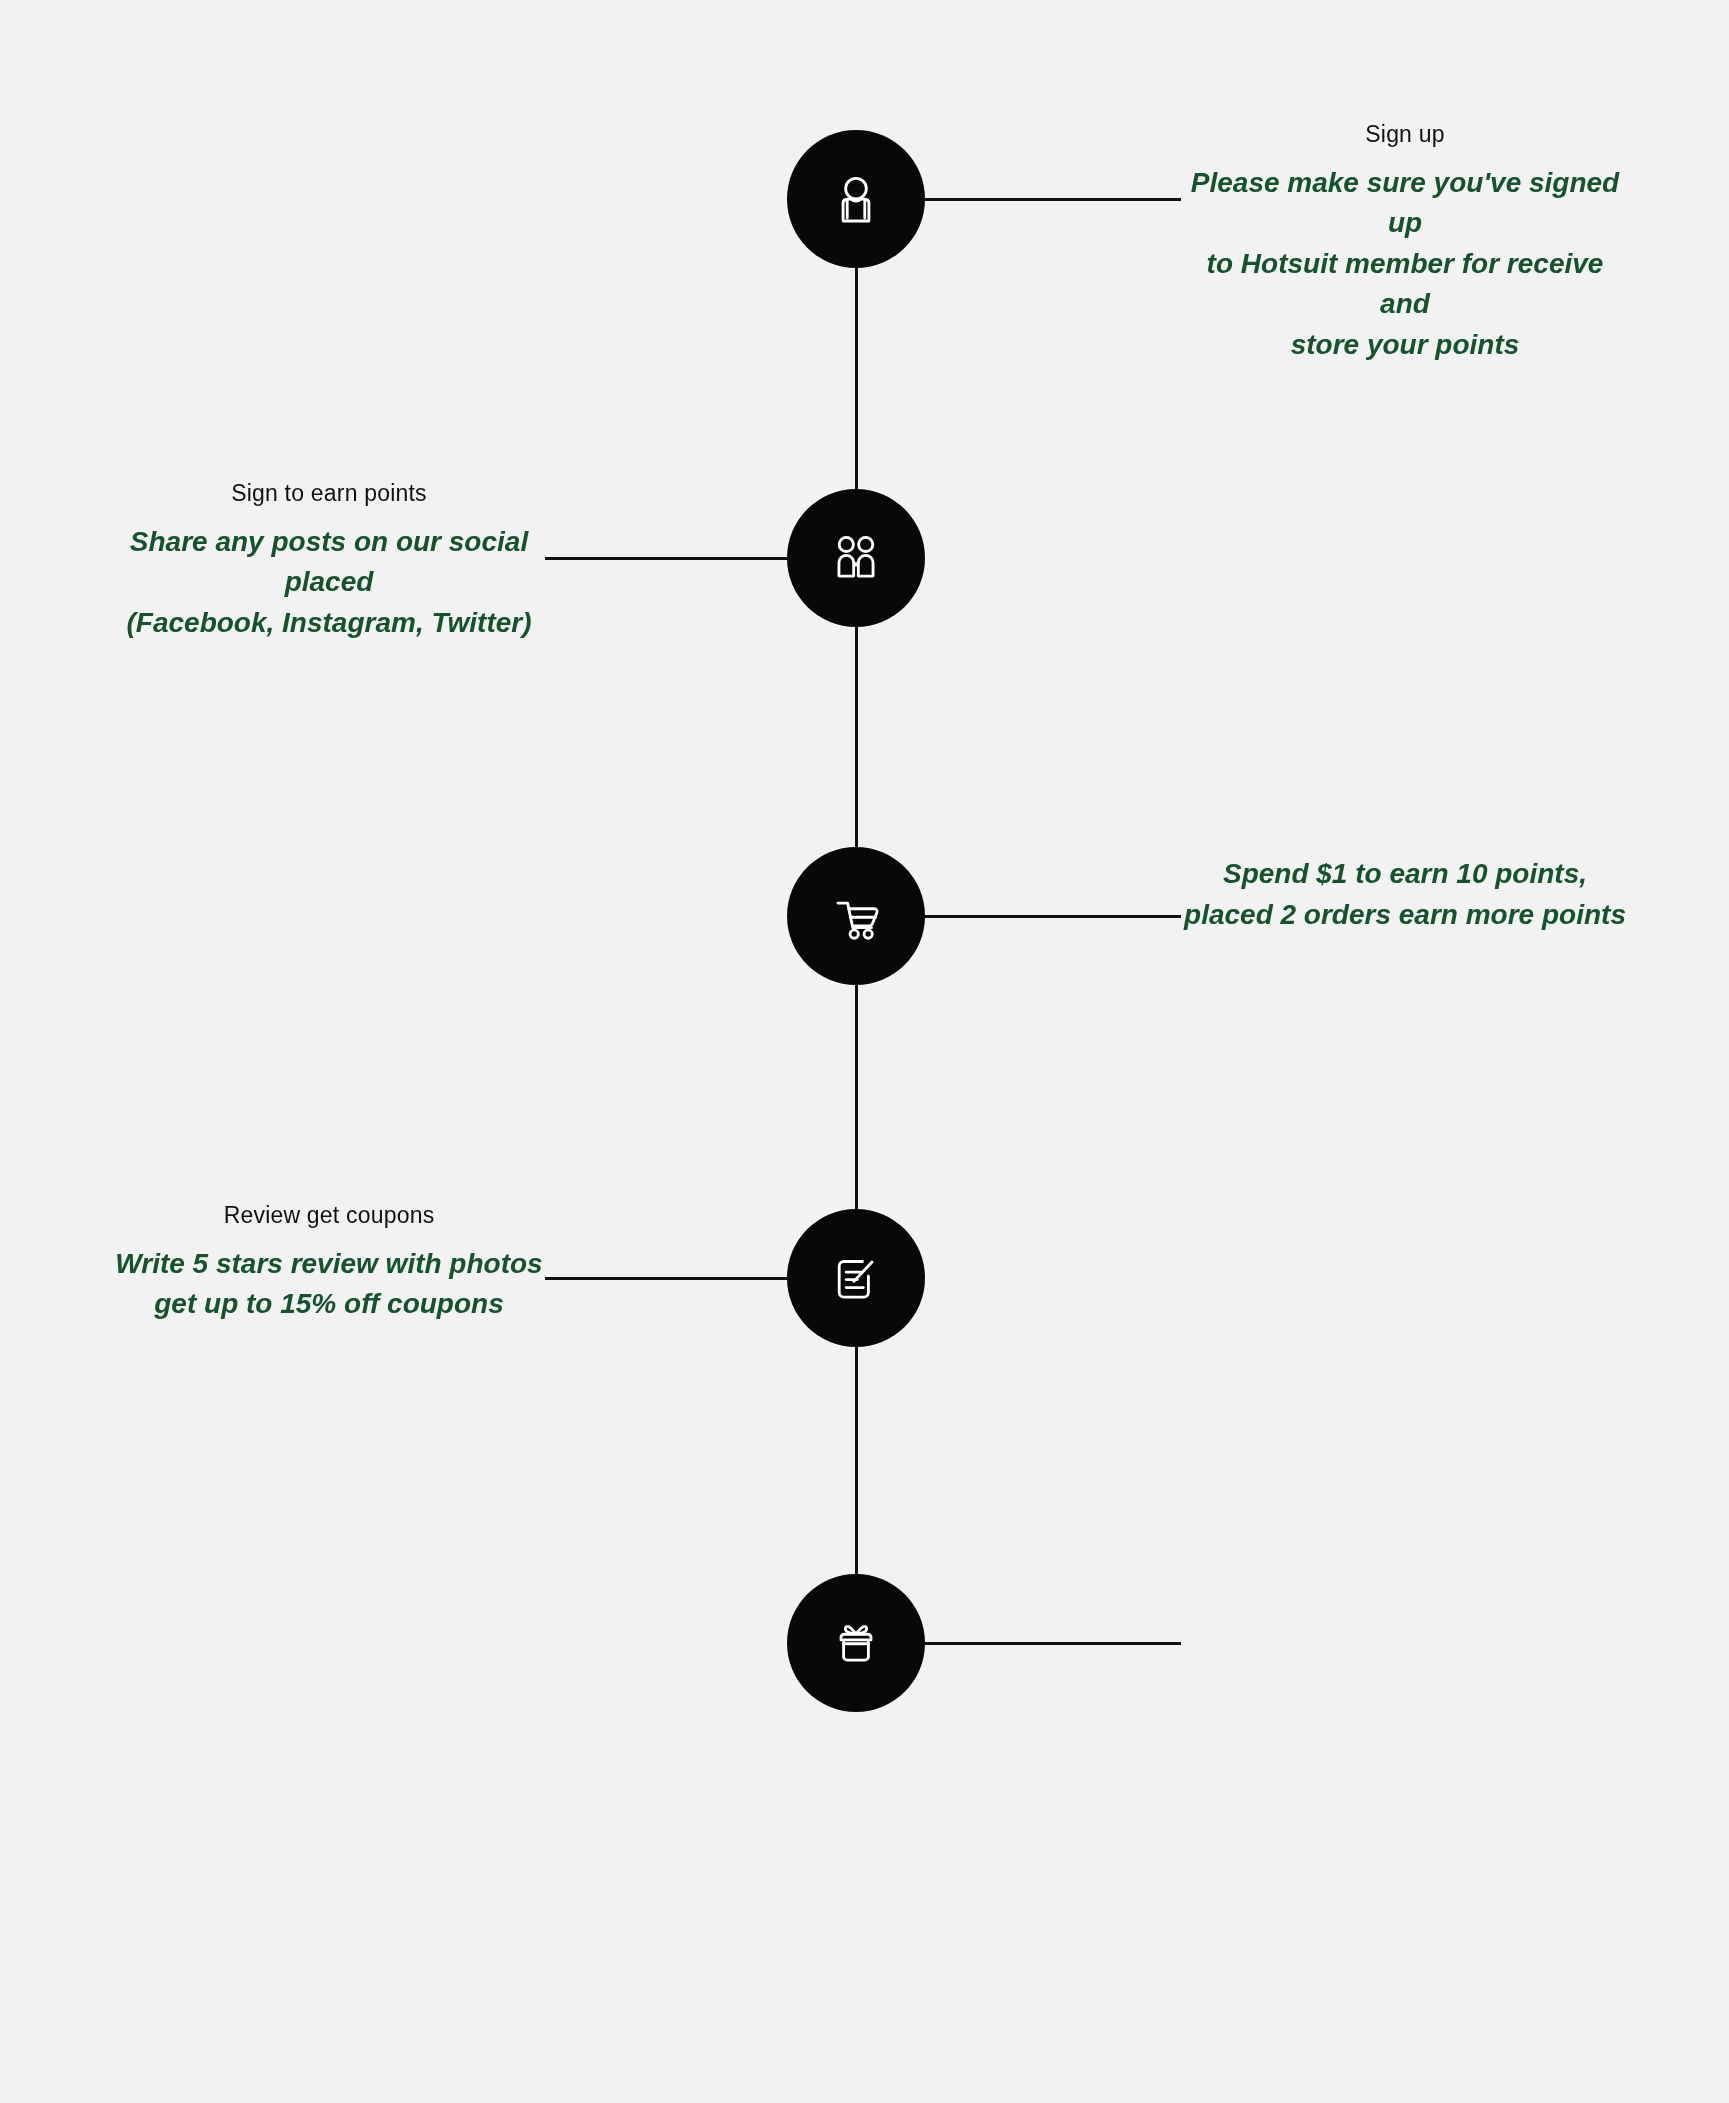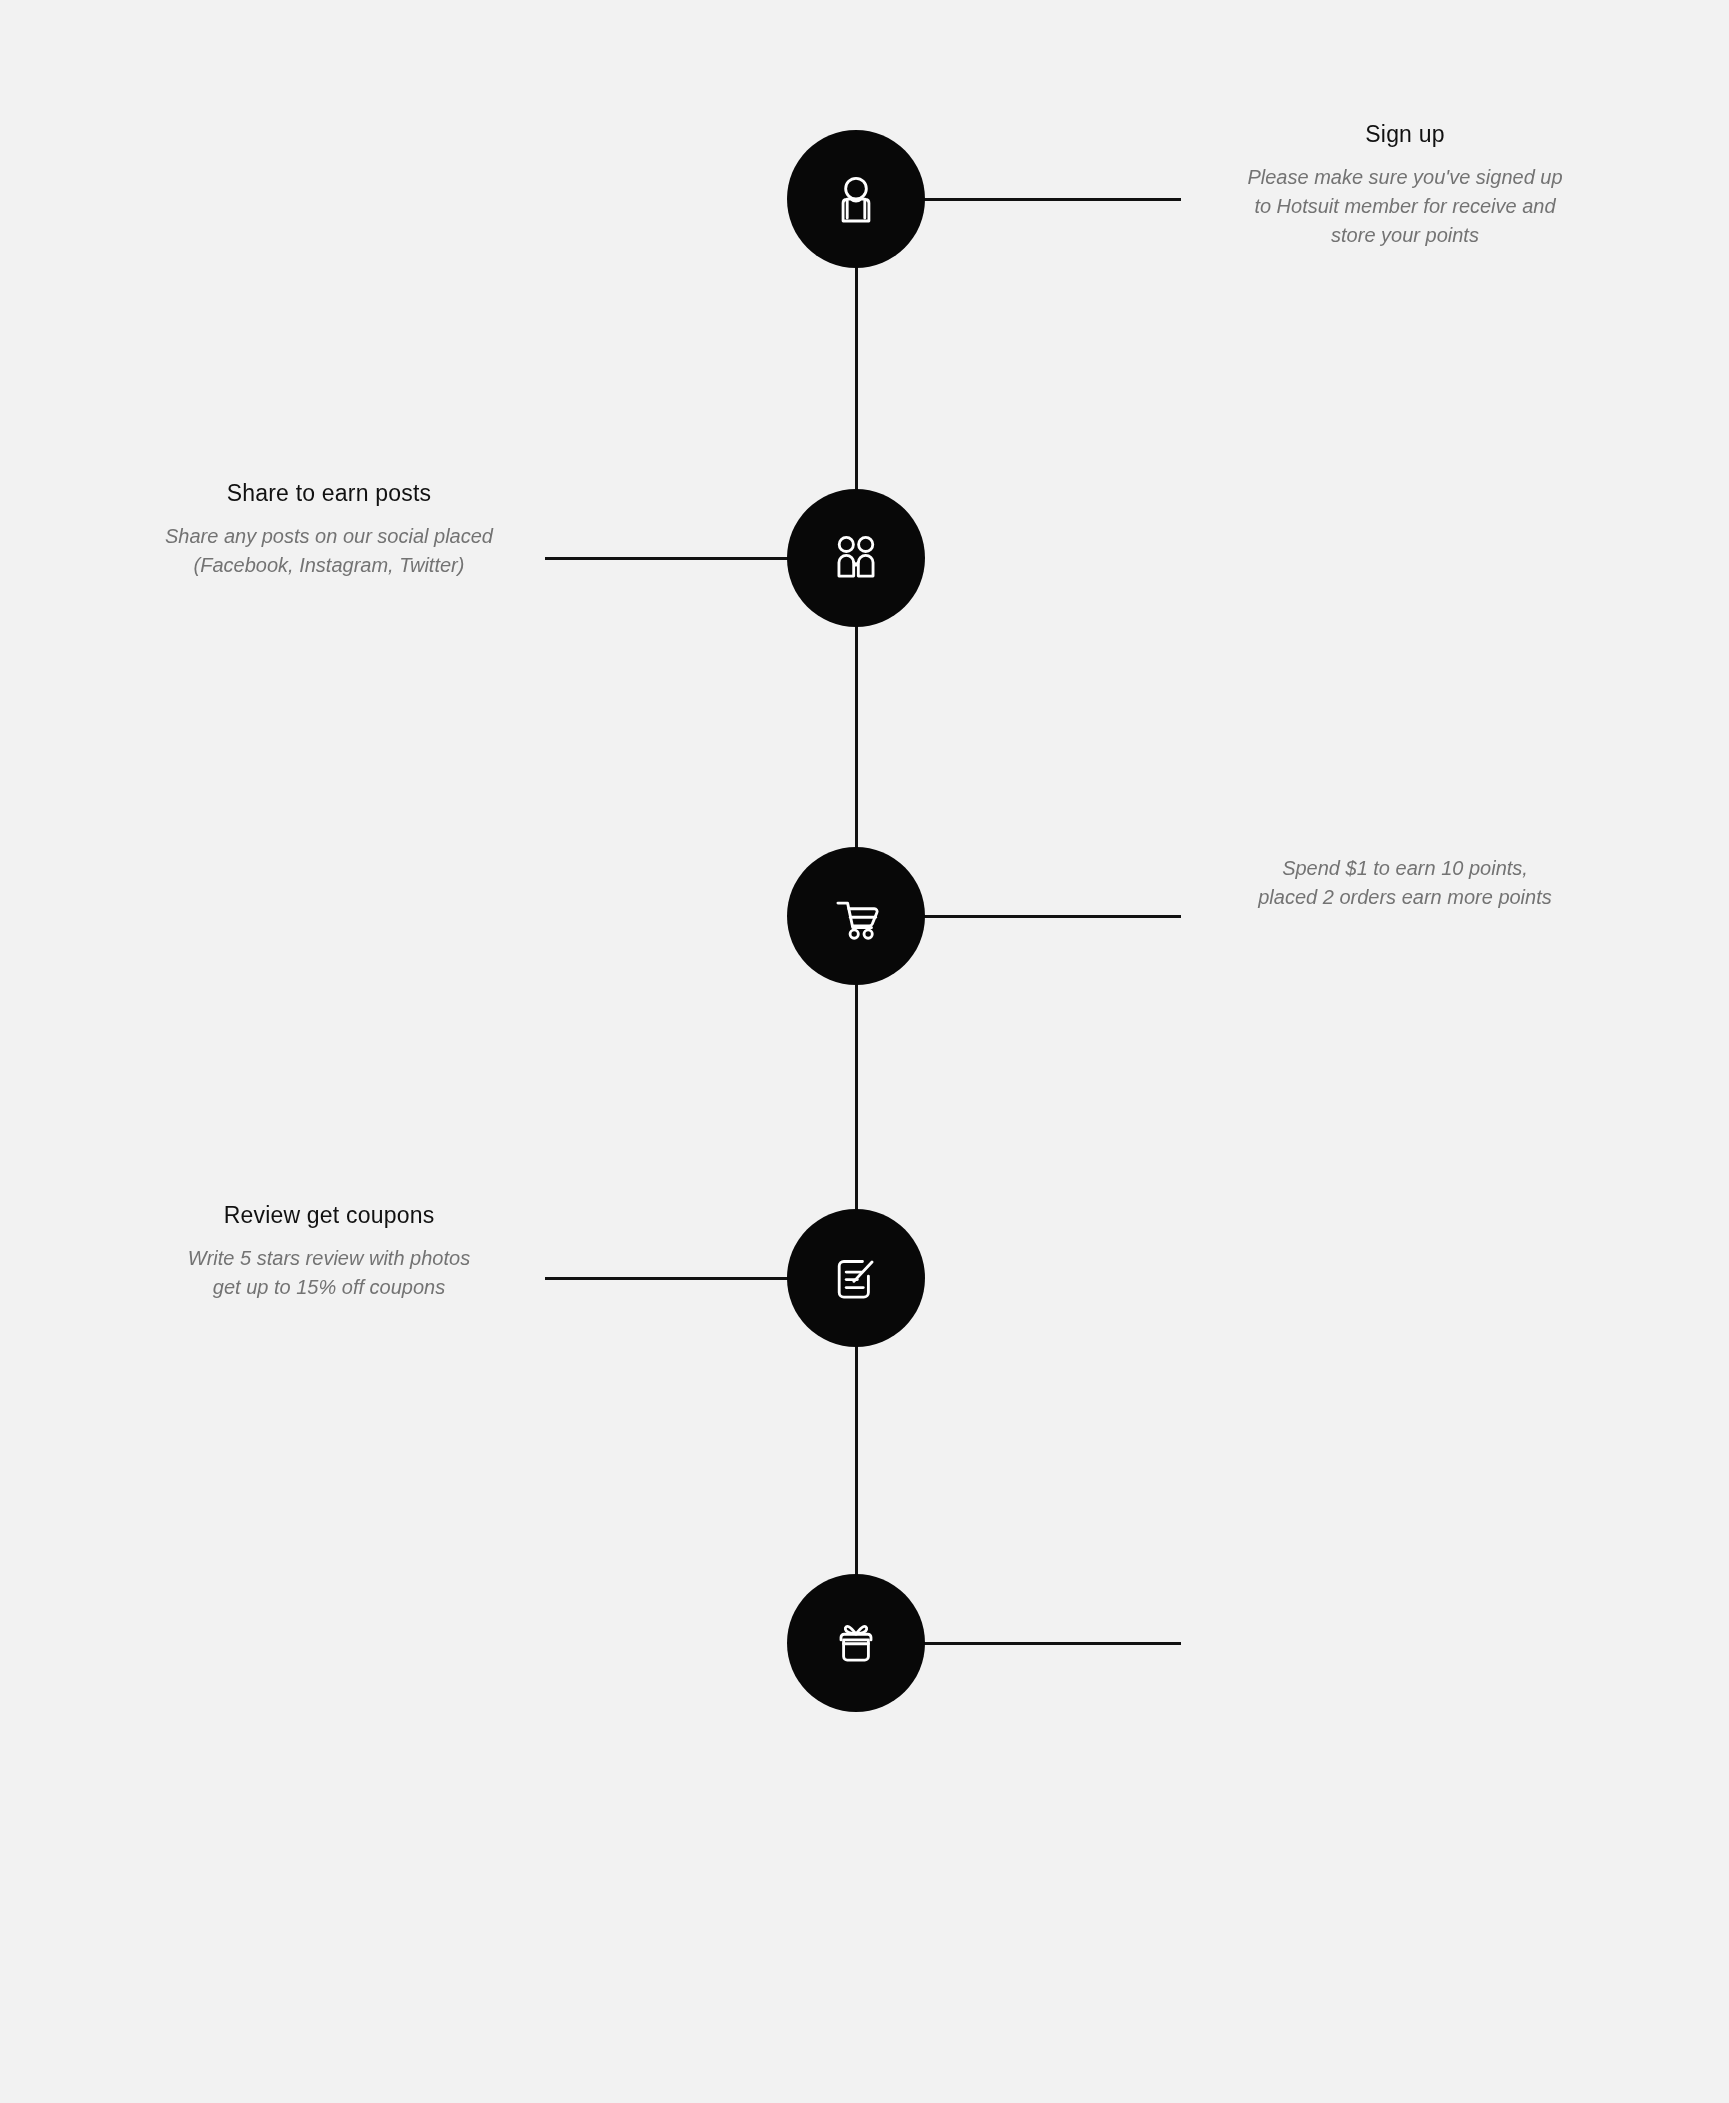--- a/index.html
+++ b/index.html
@@ -93,24 +93,24 @@
     font-size: 23px;
     font-weight: 300;
     letter-spacing: 0.2px;
     color: #111111;
     line-height: 1.2;
     margin: 0;
     white-space: nowrap;
   }
 
   .copy .desc {
-    font-size: 20px;
+    font-size: 28px;
     font-style: italic;
-    font-weight: 400;
-    color: #737373;
+    font-weight: 700;
+    color: #14532d;
     line-height: 1.45;
     margin: 14px 0 0 0;
   }
   .copy .desc .line {
     display: block;
   }
 
   
   .step-1 { top: 130px; }
   .step-2 { top: 489px; }
@@ -165,21 +165,21 @@
           <path d="M10.8 38 L10.8 27.5 C10.8 24.4 13.3 22 16.5 22
                    C19.7 22 22.2 24.4 22.2 27.5 L22.2 38 Z"></path>
           <path d="M25.8 38 L25.8 27.5 C25.8 24.4 28.3 22 31.5 22
                    C34.7 22 37.2 24.4 37.2 27.5 L37.2 38 Z"></path>
           <path d="M22.2 27.2 L24 29.6 L25.8 27.2"></path>
         </svg>
       </span>
     </div>
   </div>
   <div class="copy left copy-2">
-    <h2 class="title">Share to earn posts</h2>
+    <h2 class="title">Sign to earn points</h2>
     <p class="desc">
       <span class="line">Share any posts on our social placed</span>
       <span class="line">(Facebook, Instagram, Twitter)</span>
     </p>
   </div>
 
   <div class="step step-3">
     <div class="connector right"></div>
     <div class="node">
       <span>

